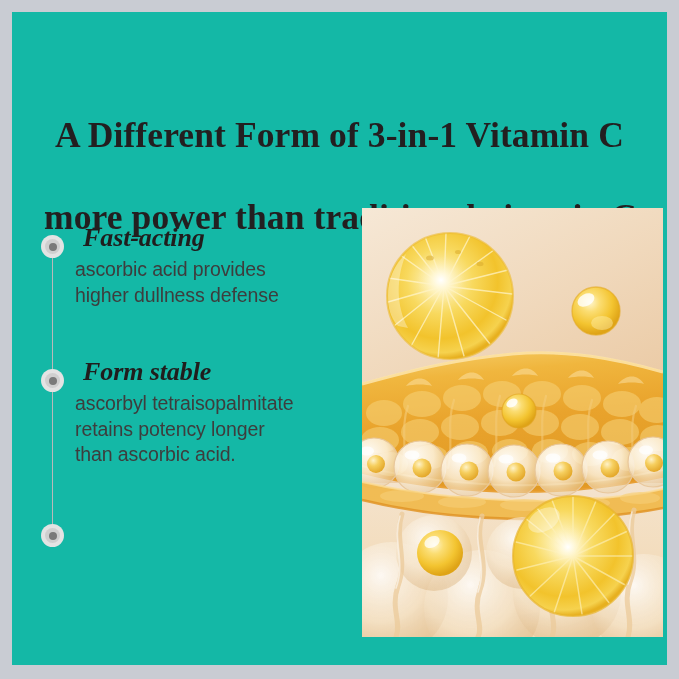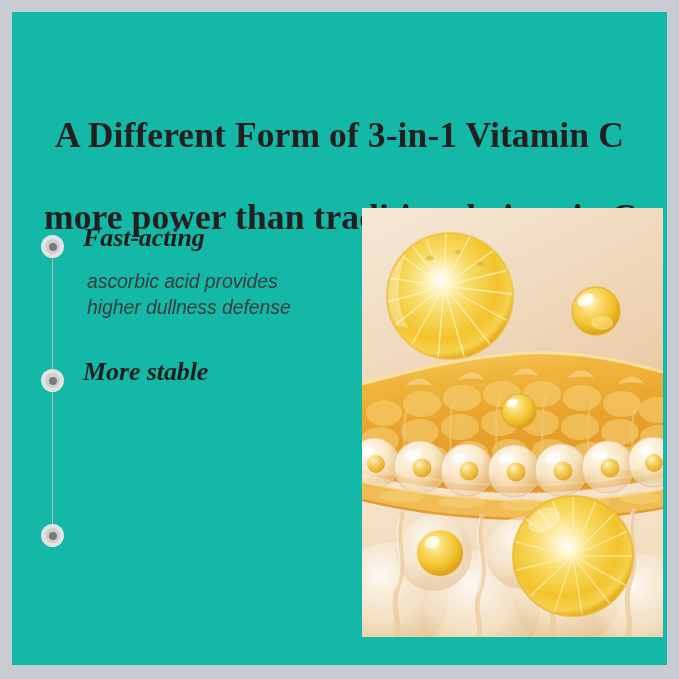--- a/index.html
+++ b/index.html
@@ -122,24 +122,23 @@
     color: #201d1d;
     margin: 0 0 3px 12px;
     letter-spacing: -0.1px;
   }
   .feature-desc {
     font-family: "Liberation Sans", sans-serif;
     font-weight: 300;
     font-size: 19.5px;
     line-height: 25.5px;
     color: #3d3d3d;
-    margin: 16px;
+    margin: 4px;
     white-space: pre-line;
     letter-spacing: -0.1px;
-    font-style: italic;
   }
 
   
   #product-image {
     position: absolute;
     left: 350px;
     top: 196px;
     width: 301px;
     height: 429px;
     overflow: hidden;
@@ -174,21 +173,24 @@
         </div>
       </div>
 
       <div class="feature f1">
         <span class="bullet">
           <span class="ring"></span>
             <span class="ring2"></span>
             <span class="dot"></span>
         </span>
         <div class="feature-body">
-          <p class="feature-title">More stable</p>
+          <p class="feature-title">Form stable</p>
+          <p class="feature-desc">ascorbyl tetraisopalmitate
+retains potency longer
+than ascorbic acid.</p>
         </div>
       </div>
 
       <div class="feature f2">
         <span class="bullet">
           <span class="ring"></span>
             <span class="ring2"></span>
             <span class="dot"></span>
         </span>
         <div class="feature-body">

